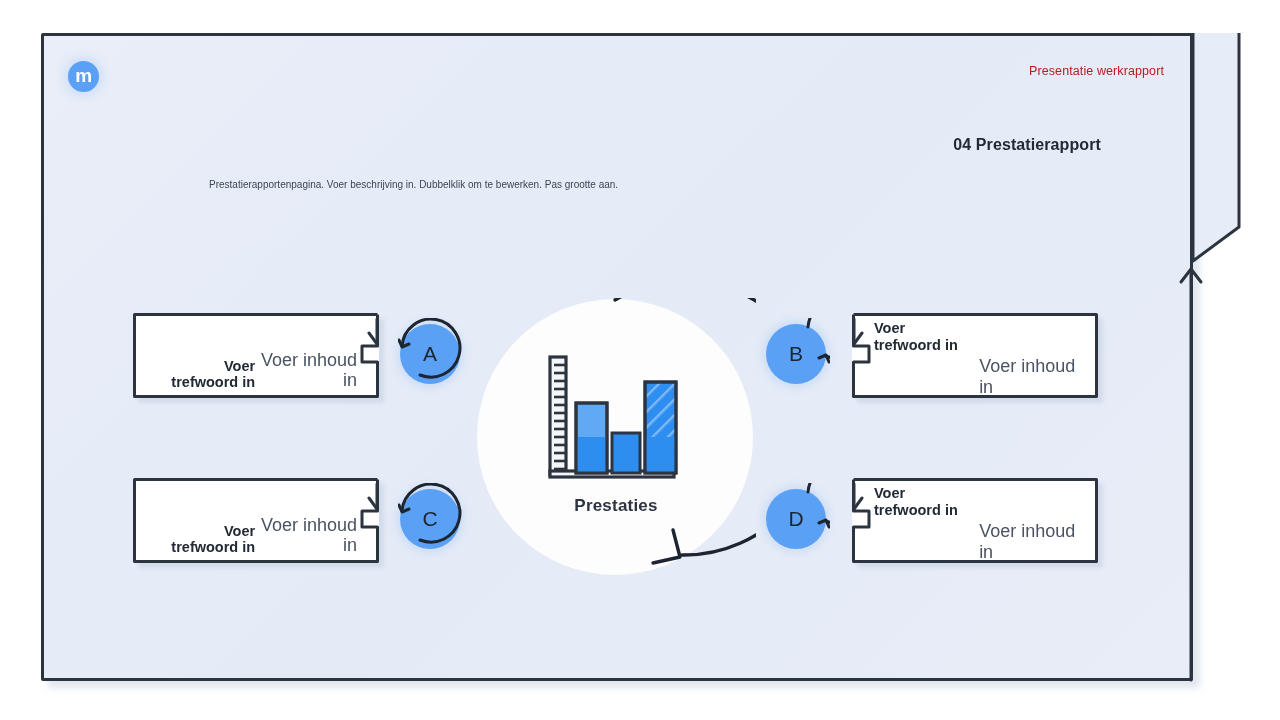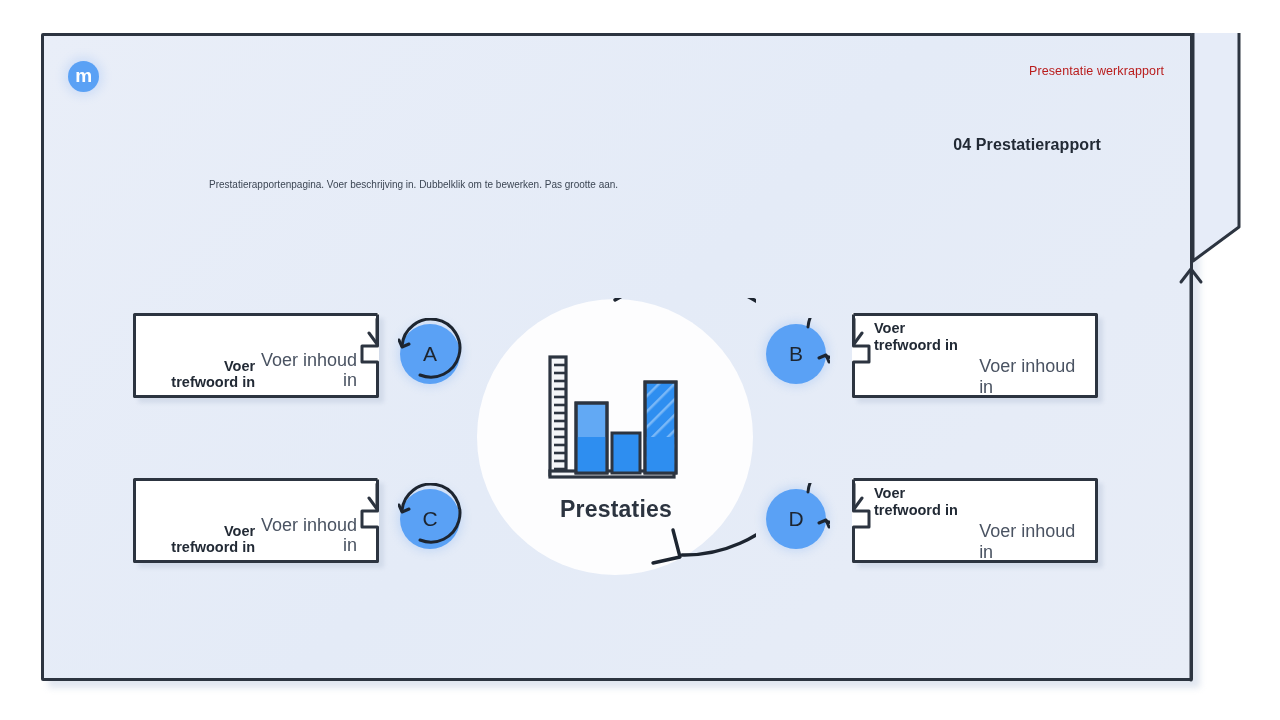--- a/index.html
+++ b/index.html
@@ -127,21 +127,21 @@
   .hub-chart {
     position: absolute;
     left: 70px; top: 57px;
     width: 140px; height: 135px;
   }
   .hub-label {
     position: absolute;
     left: 0; top: 198px;
     width: 280px;
     text-align: center;
-    font-size: 23px;
+    font-size: 17px;
     font-weight: 700;
     color: #2c3440;
     letter-spacing: .2px;
   }
 
   
   .node { position: absolute; }
 
   .card-shadow {
     position: absolute;

